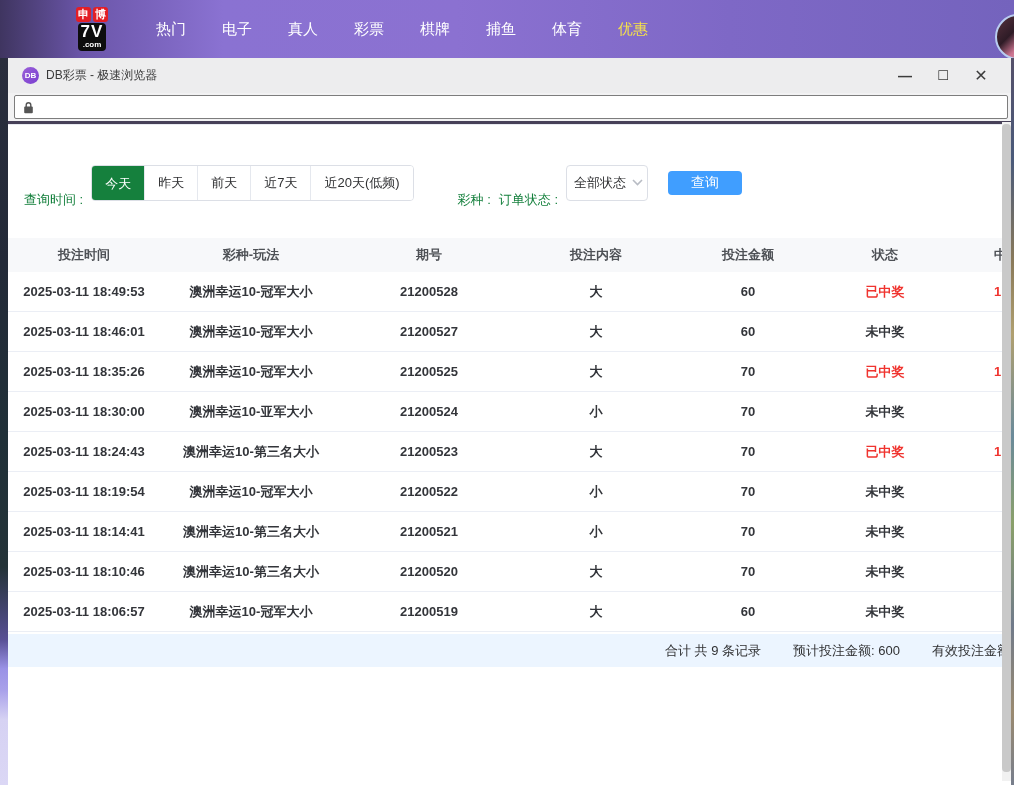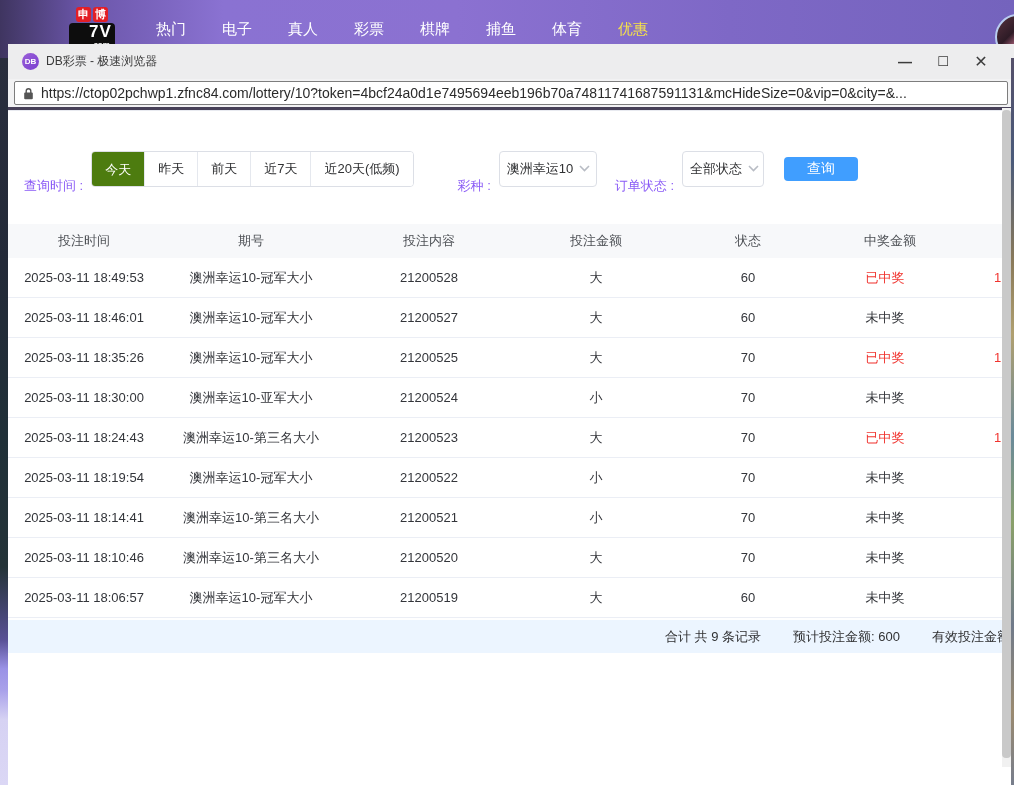--- a/index.html
+++ b/index.html
@@ -8,36 +8,36 @@
   .stage { position:absolute; inset:0; overflow:hidden; }
 
   
   .topnav { position:absolute; left:0; top:0; width:1014px; height:58px;
     background:linear-gradient(90deg,#3f3560 0%,#6a55a8 8%,#8a72d2 22%,#8b71d1 45%,#7e68c6 72%,#7463bd 100%);
     display:flex; align-items:center; }
   .logo { margin-left:68px; width:48px; display:flex; flex-direction:column; align-items:center; cursor:pointer; }
   .logo-badges { display:flex; gap:2px; margin-bottom:1px; }
   .logo-badges span { width:15px; height:15px; background:#e31e25; color:#fff; font-size:11px; line-height:15px;
     text-align:center; border-radius:3px; font-weight:bold; }
-  .logo-black { background:#0d0d0d; border-radius:4px; padding:0 3px 2px 20px; text-align:center; }
+  .logo-black { background:#0d0d0d; border-radius:4px; padding:0 3px 2px 3px; text-align:center; }
   .logo-main { color:#fff; font-weight:bold; font-size:17px; line-height:18px; letter-spacing:1px; }
   .logo-sub  { color:#fff; font-weight:bold; font-size:8px; line-height:8px; }
   .menu { display:flex; margin-left:22px; }
   .menu-item { color:#fff; font-size:15px; font-weight:normal; margin:0 18px; cursor:pointer; white-space:nowrap; }
   .menu-item.hl { color:#f5e04b; }
   .avatar { position:absolute; left:995px; top:14px; width:46px; height:46px; border-radius:50%;
     border:2px solid #b9cdf0;
     background:linear-gradient(135deg,#58323f 0%,#2e1b26 38%,#c9728e 62%,#f3c3cf 100%); }
   .bg-left-sliver { position:absolute; left:0; top:58px; width:8px; height:727px;
     background:linear-gradient(180deg,#2a2e3d 0%,#232a38 28%,#203038 52%,#243338 70%,#585095 80%,#9a92e6 84%,#a9a1ea 87%,#d6d2f3 91%,#dbd7f5 100%); }
   .bg-right-sliver { position:absolute; right:0; top:58px; width:3px; height:727px; z-index:9;
     background:linear-gradient(180deg,#55506a 0%,#4a5a7a 14%,#8a7a5a 28%,#b0a070 38%,#6a8a9a 52%,#8aa06a 64%,#707a8a 78%,#9a8a70 90%,#777e8c 100%); }
 
   
-  .window { position:absolute; left:8px; top:44px; width:1006px; height:727px; background:#fff; overflow:hidden; }
+  .window { position:absolute; left:8px; top:58px; width:1006px; height:727px; background:#fff; overflow:hidden; }
   .titlebar { height:35px; background:#ededee; display:flex; align-items:center; padding:0 14px; }
   .favicon { width:17px; height:17px; border-radius:50%; background:linear-gradient(135deg,#9a5fd8,#7a3fd0);
     color:#fff; font-size:8px; font-weight:bold; text-align:center; line-height:17px; margin-right:7px; }
   .win-title { font-size:12px; color:#3a3a3a; }
   .win-controls { margin-left:auto; display:flex; align-items:center; }
   .win-btn { width:38px; text-align:center; color:#3c3c3c; cursor:pointer; }
   .win-btn.min { font-size:14px; font-weight:bold; }
   .win-btn.max { font-size:13px; }
   .win-btn.cls { font-size:16px; }
 
@@ -52,36 +52,36 @@
   
   .tabs { display:flex; padding:13px 0 0 17px; }
   .tab { font-size:15px; color:#303133; margin-right:50px; padding-bottom:14px; position:relative; cursor:pointer; }
   .tab.active { color:#409eff; }
   .tab.active::after { content:""; position:absolute; left:-5px; right:-8px; bottom:0; height:3px;
     background:#409eff; border-radius:2px; }
   .tabs-divider { height:1px; background:#e8eaf0; }
 
   
   .filters { display:flex; align-items:center; margin:31px 0 0 16px; font-size:13px; }
-  .f-label { color:#8b5cf6; margin-right:8px; white-space:nowrap;margin-top:35px; }
+  .f-label { color:#15803d; margin-right:8px; white-space:nowrap;margin-top:35px; }
   .seg { display:flex; border:1px solid #dcdfe6; border-radius:4px; overflow:hidden; height:36px; margin-right:44px; }
   .seg-btn { padding:0 13px; line-height:34px; color:#303133; background:#fff; border-left:1px solid #e5e8ee;
     cursor:pointer; white-space:nowrap; }
   .seg-btn:first-child { border-left:none; }
-  .seg-btn.active { background:#4d7c0f; color:#fff; line-height:36px; margin:-1px 0; padding-top:1px; }
+  .seg-btn.active { background:#15803d; color:#fff; line-height:36px; margin:-1px 0; padding-top:1px; }
   .select { height:36px; border:1px solid #dcdfe6; border-radius:4px; background:#fff; display:flex;
     align-items:center; padding:0 7px; cursor:pointer; white-space:nowrap; color:#303133; }
   .select .chev { margin-left:6px; display:inline-flex; }
   .sel-lottery { width:98px; margin-right:18px; }
   .sel-status  { width:82px; margin-right:20px; }
   .query-btn { width:74px; height:24px; background:#409eff; color:#fff; border:none; border-radius:4px;
     font-size:14px; cursor:pointer; font-family:inherit; }
 
   
-  .table { margin-top:29px; }
+  .table { margin-top:29px;font-weight:bold; }
   .thead, .trow { display:grid; grid-template-columns:152px 182px 174px 160px 144px 130px 140px; }
   .thead { height:34px; background:#f7f8fa; align-items:center; font-size:13px; color:#4e5156; }
   .trow { height:40px; align-items:center; font-size:13px; color:#33353a; border-bottom:1px solid #ebeef5; background:#fff; }
   .cell { text-align:center; overflow:hidden; white-space:nowrap; }
   .cell.c7 { text-align:left; padding-left:44px; }
   .red { color:#f0342f; }
 
   
   .summary { margin-top:2px; height:33px; background:#ecf5ff; display:flex; align-items:center;
     justify-content:flex-end; gap:32px; padding-right:4px; font-size:13px; color:#303133; white-space:nowrap; overflow:hidden; }
@@ -134,61 +134,53 @@
     </div>
 
     <div class="urlbar">
       <div class="url-input">
         <span class="lock">
           <svg width="11" height="13" viewBox="0 0 11 13">
             <path d="M3.2 6V4a2.3 2.3 0 0 1 4.6 0v2" fill="none" stroke="#555" stroke-width="1.4"></path>
             <rect x="1.2" y="5.6" width="8.6" height="6.6" rx="1" fill="#555"></rect>
           </svg>
         </span>
-        <span class="url-text">https://ctop02pchwp1.zfnc84.com/lottery/10?token=4bcf24a0d1e7495694eeb196b70a74811741687591131&amp;mcHideSize=0&amp;vip=0&amp;city=&amp;...</span>
       </div>
     </div>
 
     <div class="page">
 
       <div class="tabs-divider"></div>
 
       <div class="filters">
         <span class="f-label">查询时间 :</span>
         <div class="seg">
           <span class="seg-btn active">今天</span>
           <span class="seg-btn">昨天</span>
           <span class="seg-btn">前天</span>
           <span class="seg-btn">近7天</span>
           <span class="seg-btn">近20天(低频)</span>
         </div>
         <span class="f-label">彩种 :</span>
-        <div class="select sel-lottery">
-          <span>澳洲幸运10</span>
-          <span class="chev">
-            <svg width="11" height="7" viewBox="0 0 11 7">
-                <polyline points="1,1 5.5,5.5 10,1" fill="none" stroke="#b8bcc4" stroke-width="1.6"></polyline>
-              </svg>
-          </span>
-        </div>
         <span class="f-label">订单状态 :</span>
         <div class="select sel-status">
           <span>全部状态</span>
           <span class="chev">
             <svg width="11" height="7" viewBox="0 0 11 7">
                 <polyline points="1,1 5.5,5.5 10,1" fill="none" stroke="#b8bcc4" stroke-width="1.6"></polyline>
               </svg>
           </span>
         </div>
         <button class="query-btn">查询</button>
       </div>
 
       <div class="table">
         <div class="thead">
           <div class="cell c1">投注时间</div>
+          <div class="cell c2">彩种-玩法</div>
           <div class="cell c3">期号</div>
           <div class="cell c4">投注内容</div>
           <div class="cell c5">投注金额</div>
           <div class="cell c6">状态</div>
           <div class="cell c7">中奖金额</div>
         </div>
         <div>
             <div class="trow">
               <div class="cell c1">2025-03-11 18:49:53</div>
               <div class="cell c2">澳洲幸运10-冠军大小</div>

